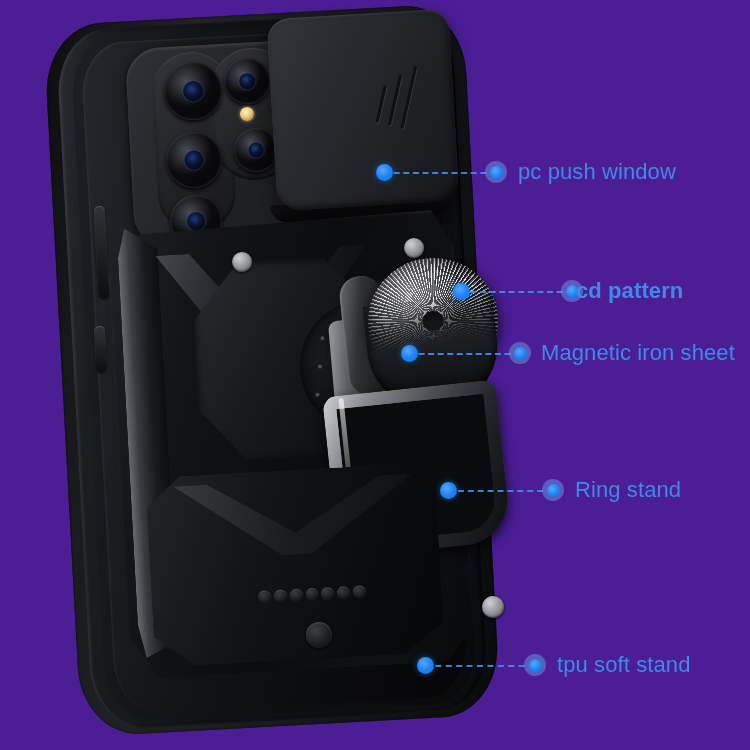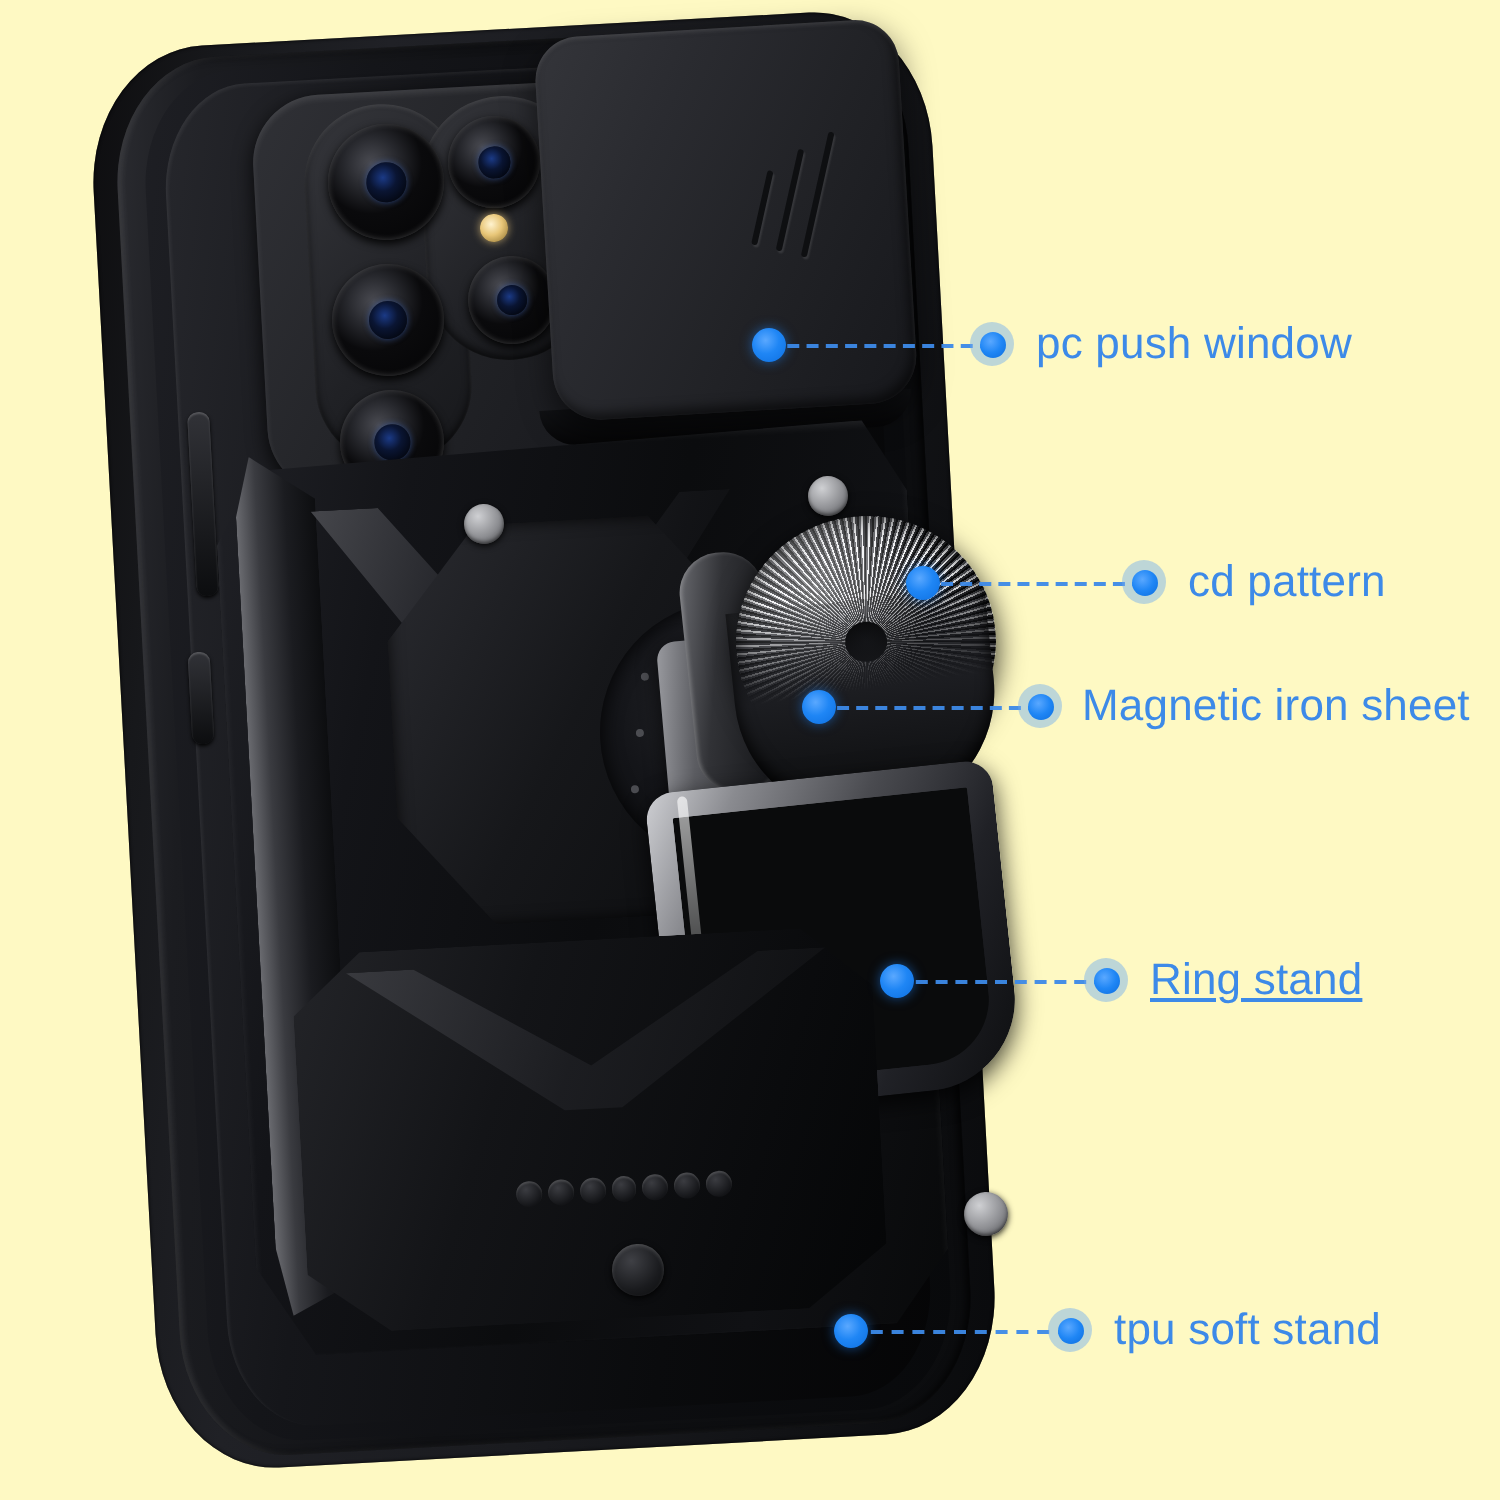--- a/index.html
+++ b/index.html
@@ -1,18 +1,18 @@
 <!DOCTYPE html>
 <html><head>
 <meta charset="utf-8">
 <style>
   html,body{margin:0;padding:0;background:#fff;}
   body{width:750px;height:750px;overflow:hidden;
        font-family:"Liberation Sans",sans-serif;-webkit-font-smoothing:antialiased;}
-  #stage{position:relative;width:750px;height:750px;background:#fef9c3;overflow:hidden;}
+  #stage{position:relative;width:750px;height:750px;background:#4c1d95;overflow:hidden;}
 
   
   #product{position:absolute;left:0;top:0;width:560px;height:750px;}
 
   .case-body{
     position:absolute;left:62px;top:14px;width:420px;height:712px;
     background:linear-gradient(100deg,#0d0d0f 0%,#17181b 12%,#202126 28%,#1a1b1f 55%,#121316 78%,#090a0c 100%);
     border-radius:58px/70px;
     transform:rotate(-3.1deg);
     box-shadow:0 0 2px #000 inset;
@@ -323,37 +323,37 @@
           <i></i>
         </span>
         <span class="clabel" style="left: 518px; top: 161px;">pc push window</span>
       </div>
       <div class="callout">
         <span class="dash" style="left: 461px; top: 291px; width: 111px;"></span>
         <span class="anchor" style="left: 453px; top: 283px;"></span>
         <span class="endcap" style="left: 561px; top: 280px;">
           <i></i>
         </span>
-        <span class="clabel" style="left: 594px; top: 280px;">cd pattern</span>
+        <span class="clabel" style="left: 576px; top: 280px; font-weight: bold;">cd pattern</span>
       </div>
       <div class="callout">
         <span class="dash" style="left: 409px; top: 353px; width: 111px;"></span>
         <span class="anchor" style="left: 401px; top: 345px;"></span>
         <span class="endcap" style="left: 509px; top: 342px;">
           <i></i>
         </span>
         <span class="clabel" style="left: 541px; top: 342px;">Magnetic iron sheet</span>
       </div>
       <div class="callout">
         <span class="dash" style="left: 448px; top: 490px; width: 105px;"></span>
         <span class="anchor" style="left: 440px; top: 482px;"></span>
         <span class="endcap" style="left: 542px; top: 479px;">
           <i></i>
         </span>
-        <span class="clabel" style="left: 575px; top: 479px; text-decoration: underline;">Ring stand</span>
+        <span class="clabel" style="left: 575px; top: 479px;">Ring stand</span>
       </div>
       <div class="callout">
         <span class="dash" style="left: 425px; top: 665px; width: 110px;"></span>
         <span class="anchor" style="left: 417px; top: 657px;"></span>
         <span class="endcap" style="left: 524px; top: 654px;">
           <i></i>
         </span>
         <span class="clabel" style="left: 557px; top: 654px;">tpu soft stand</span>
       </div>
     </div>

